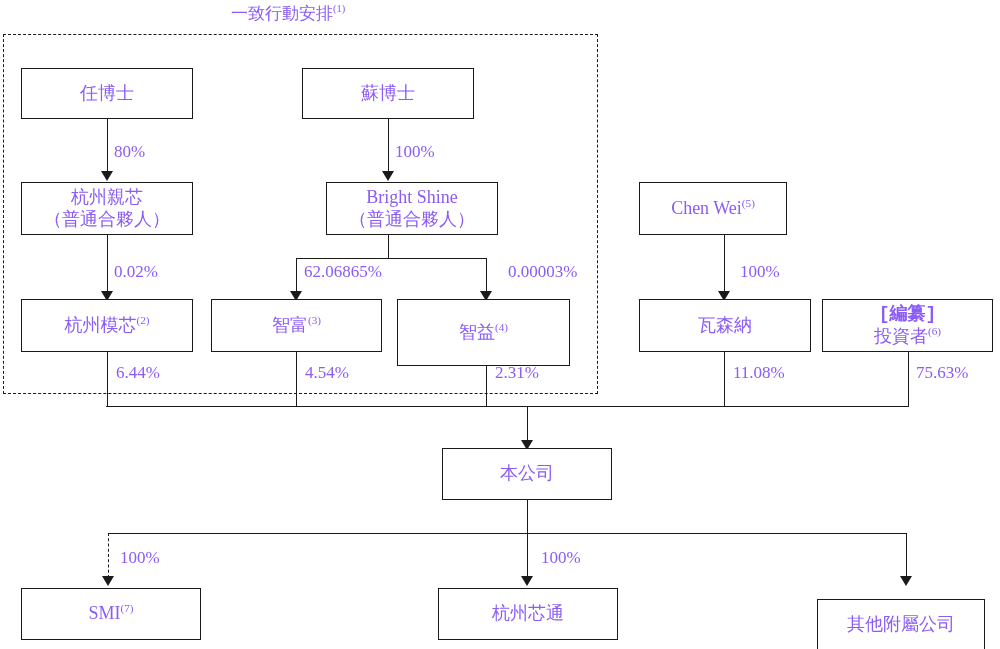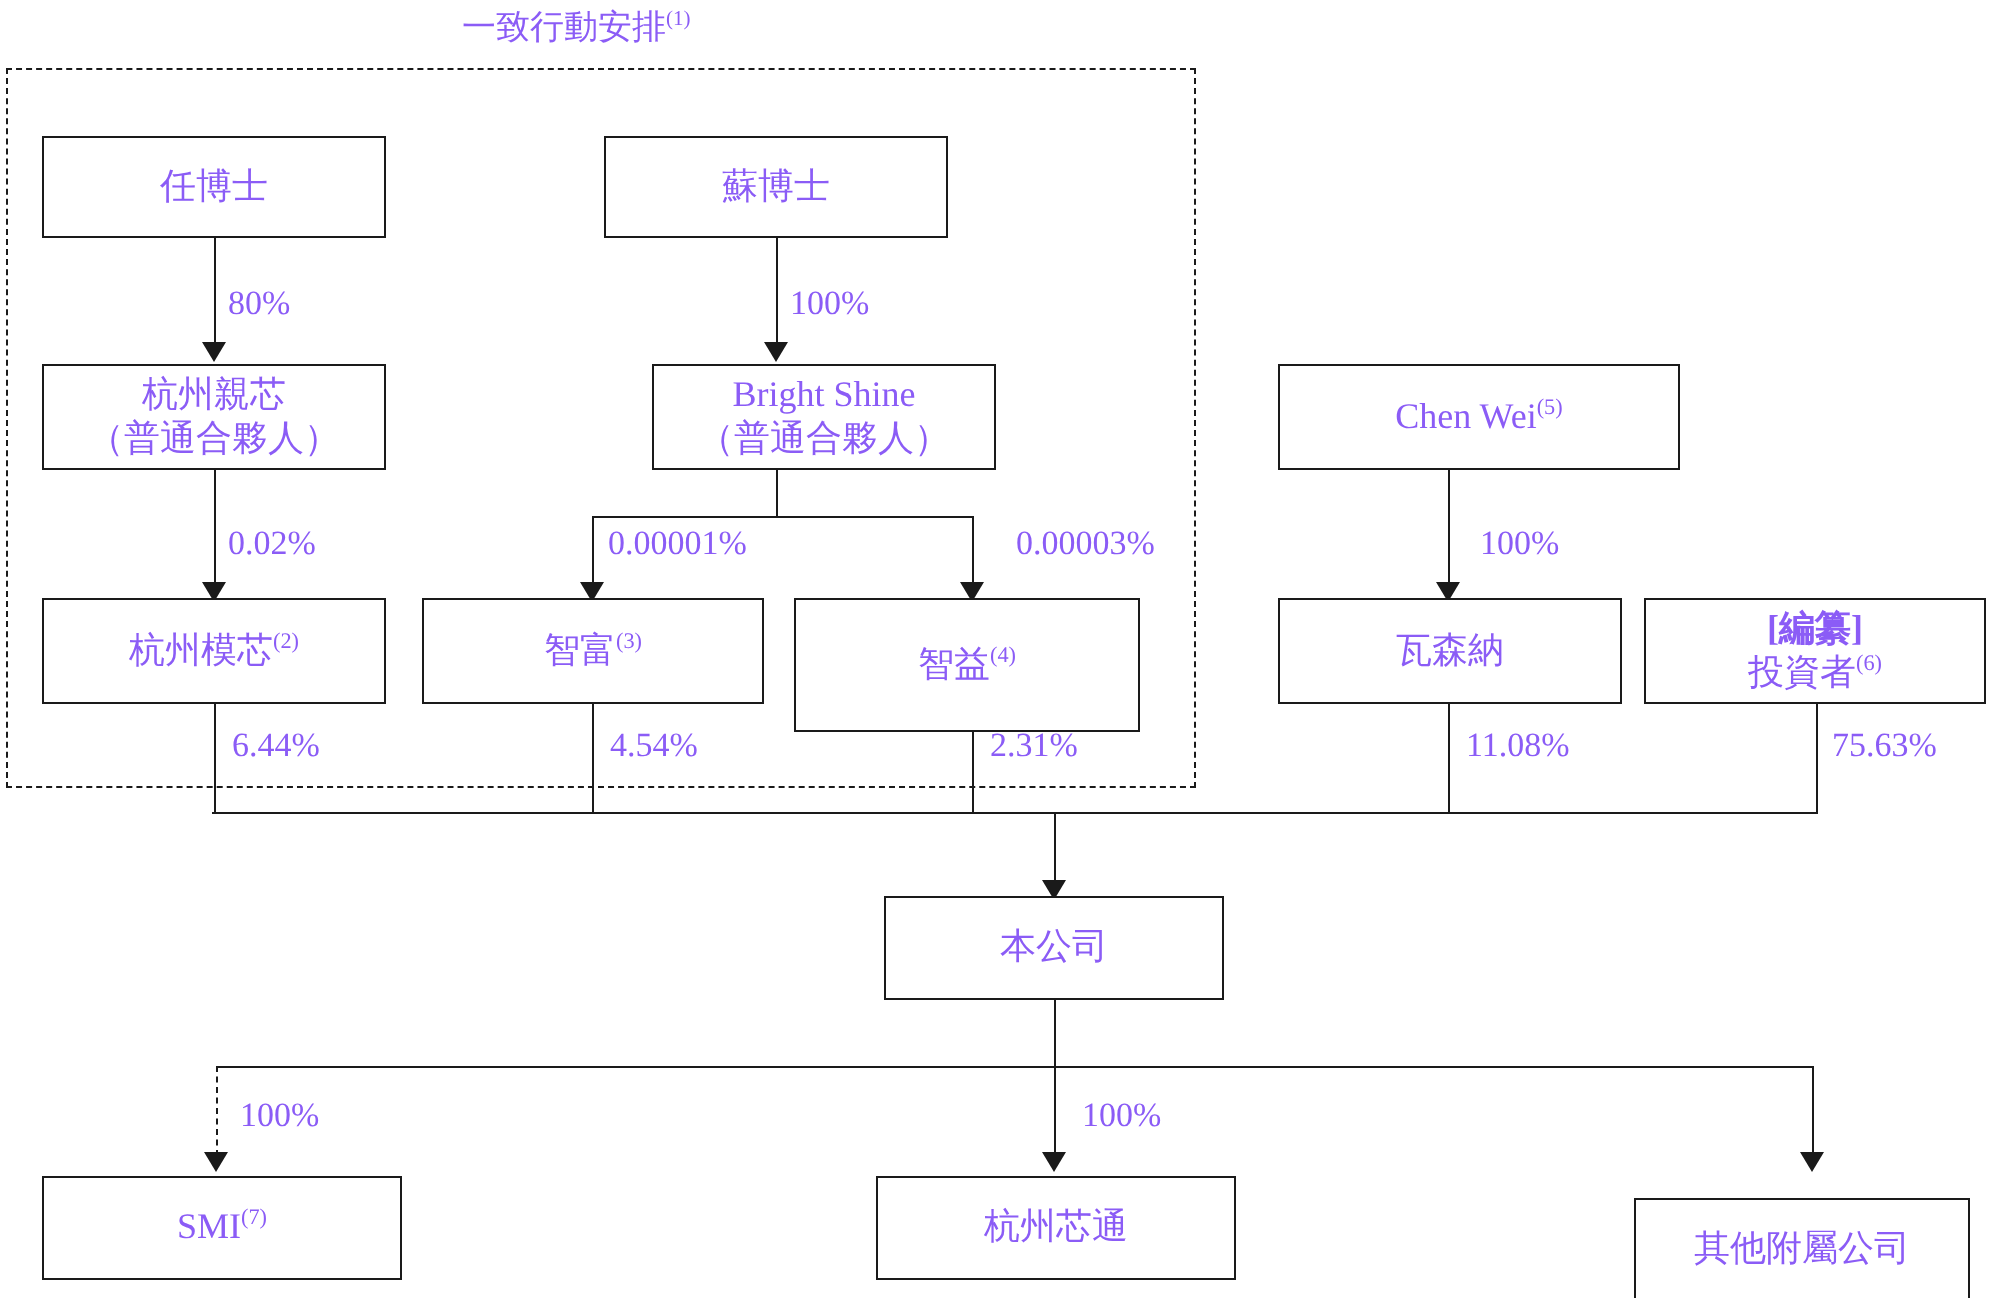--- a/index.html
+++ b/index.html
@@ -27,21 +27,21 @@
     flex-direction: column;
     align-items: center;
     justify-content: center;
     text-align: center;
     line-height: 1.18;
     font-size: 18px;
     z-index: 4;
   }
   .node .line1, .node .line2 { display: block; white-space: nowrap; }
   .node .latin { font-family: "Liberation Serif", "DejaVu Serif", serif; }
-  .node .bold { font-weight: bold; }
+  .node .bold { font-weight: bold; font-family: Liberation Mono, monospace; }
   sup {
     font-size: 0.62em;
     vertical-align: super;
     line-height: 0;
   }
 
   
   .dash-region {
     position: absolute;
     box-sizing: border-box;
@@ -120,35 +120,35 @@
   <div class="node" style="left:21px; top:182px; width:172px; height:53px;">
     <span class="line1">杭州親芯</span>
     <span class="line2">（普通合夥人）</span>
   </div>
 
   <div class="node" style="left:302px; top:182px; width:172px; height:53px;margin-left:24px;">
     <span class="line1 latin">Bright Shine</span>
     <span class="line2">（普通合夥人）</span>
   </div>
 
-  <div class="node" style="left:639px; top:182px; width:201px; height:53px;">
+  <div class="node" style="left:639px; top:182px; width:148px; height:53px;">
     <span class="line1 latin"><span>Chen Wei</span><sup>(5)</sup></span>
   </div>
 
   <div class="vline" style="left:107px; top:235px; height:57px;"></div>
   <div class="arrowhead" style="left:101px; top:291px;"></div>
   <div class="edge-label" style="left:114px; top:262px;">0.02%</div>
 
   <div class="vline" style="left:388px; top:235px; height:24px;"></div>
   <div class="hline" style="left:296px; top:258px; width:191px;"></div>
   <div class="vline" style="left:296px; top:258px; height:34px;"></div>
   <div class="arrowhead" style="left:290px; top:291px;"></div>
   <div class="vline" style="left:486px; top:258px; height:34px;"></div>
   <div class="arrowhead" style="left:480px; top:291px;"></div>
-  <div class="edge-label" style="left:304px; top:262px;">0.00001%</div>
+  <div class="edge-label" style="left:304px; top:262px;">62.06865%</div>
   <div class="edge-label" style="left:508px; top:262px;">0.00003%</div>
 
   <div class="vline" style="left:724px; top:235px; height:57px;"></div>
   <div class="arrowhead" style="left:718px; top:291px;"></div>
   <div class="edge-label" style="left:740px; top:262px;">100%</div>
 
   <div class="node" style="left:21px; top:299px; width:172px; height:53px;">
     <span class="line1"><span>杭州模芯</span><sup>(2)</sup></span>
   </div>
 

